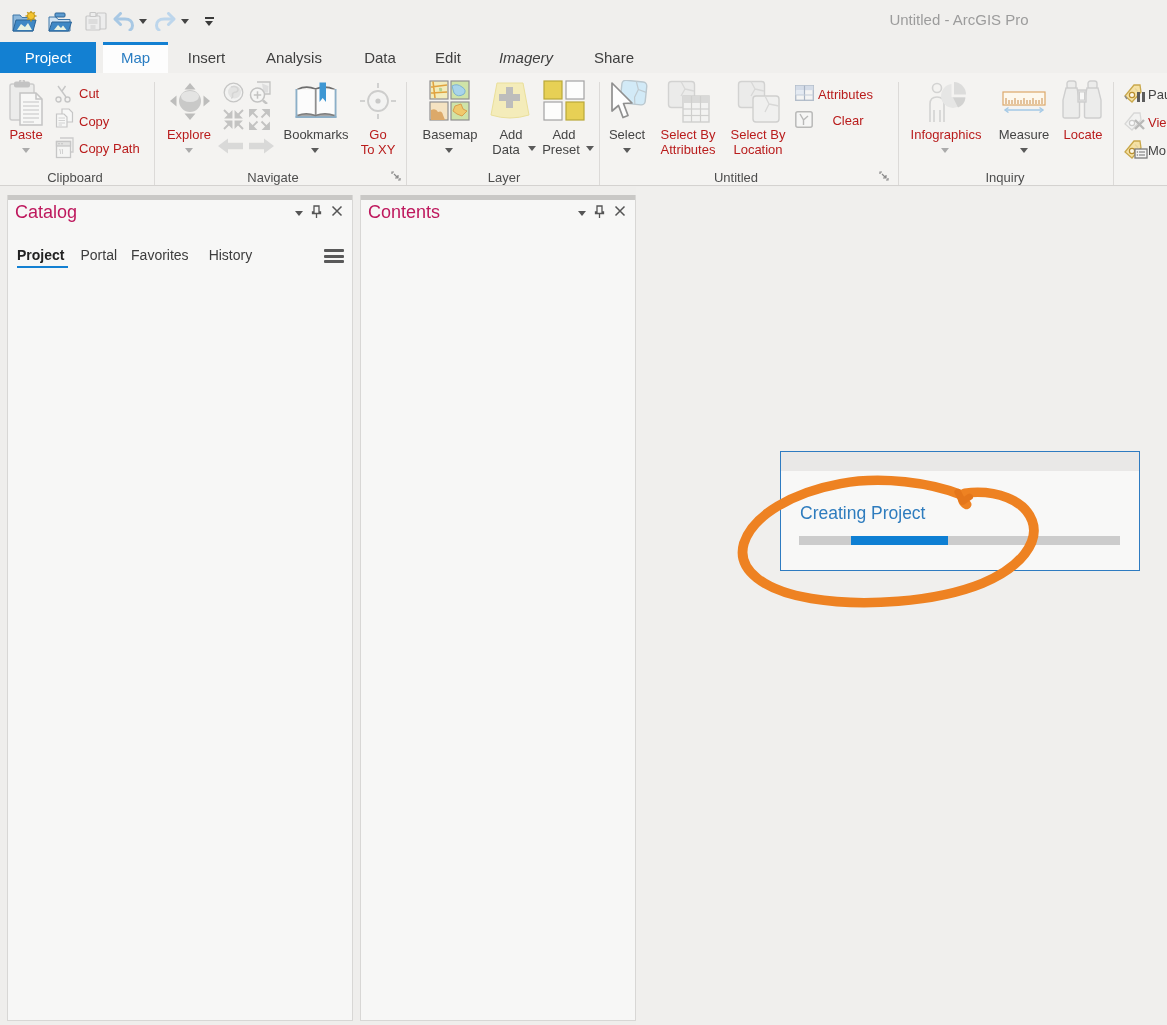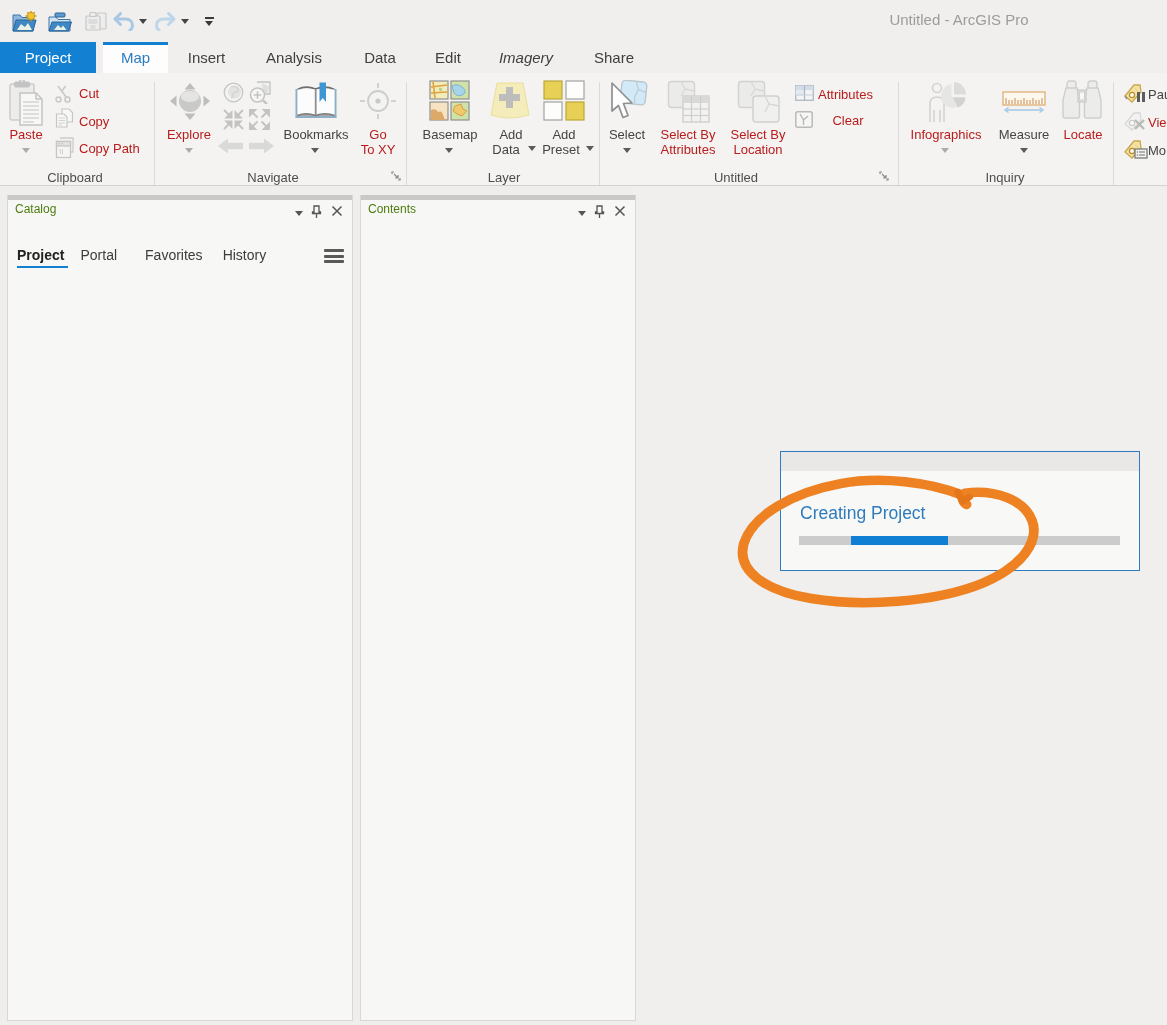--- a/index.html
+++ b/index.html
@@ -18,21 +18,21 @@
   #ribbon{left:0;top:75px;width:1167px;height:110px;background:#f4f3f1;border-bottom:1px solid #d4d2d0;}
   .gdiv{position:absolute;top:7px;height:103px;width:1px;background:#dcdad8;}
   .glabel{position:absolute;top:95px;font-size:13px;color:#4d4d4d;text-align:center;}
   .btxt{position:absolute;font-size:13px;color:#444;text-align:center;}
   .gray{color:#b91c1c;}
   .caret{position:absolute;width:0;height:0;border-left:4px solid transparent;border-right:4px solid transparent;border-top:5px solid #5a5a5a;}
   .caret.gray2{border-top-color:#ababab;}
   
   .pane{position:absolute;background:#f7f7f6;border:1px solid #d8d7d5;border-top:none;}
   .panetop{position:absolute;left:0;top:0;width:100%;height:5px;background:#c9c8c6;}
-  .ptitle{position:absolute;left:7px;top:7px;font-size:12px;color:#4d7c0f;}
+  .ptitle{position:absolute;left:7px;top:7px;font-size:18px;color:#be185d;}
   
   #dlg{left:780px;top:451px;width:358px;height:118px;background:#f8f8f7;border:1px solid #2e7bc1;}
   #dlgstrip{left:0;top:0;width:100%;height:19px;background:#e9e8e7;}
   #dlgtitle{left:19px;top:51px;font-size:17.5px;color:#2e7cbe;}
   #dlgtrack{left:18px;top:84px;width:321px;height:9px;background:#cccccc;}
   #dlgfill{left:52px;top:0px;width:97px;height:9px;background:#0e7fd3;}
 </style>
 </head>
 <body>
 
@@ -430,21 +430,21 @@
     <div class="panetop"></div>
     <div class="ptitle">Catalog</div>
     <div class="caret" style="left:287px;top:16px;border-top-color:#555;"></div>
     <svg class="abs" style="left:303px;top:10px;" width="11" height="14" viewBox="0 0 11 14">
       <path d="M3 1 L8 1 L8 7 L9.5 7 L9.5 8.5 L1.5 8.5 L1.5 7 L3 7 Z M5.5 8.5 L5.5 13" fill="none" stroke="#555" stroke-width="1.3"></path>
     </svg>
     <svg class="abs" style="left:323px;top:10px;" width="12" height="12" viewBox="0 0 12 12">
       <path d="M1.5 1.5 L10.5 10.5 M10.5 1.5 L1.5 10.5" stroke="#555" stroke-width="1.5"></path>
     </svg>
     <div class="abs" style="left:9px;top:52px;font-size:14px;color:#3c3c3c;">
-      <span style="font-weight:bold;color:#222;">Project</span><span style="margin-left:16px;">Portal</span><span style="margin-left:28px;">Favorites</span><span style="margin-left:20px;">History</span>
+      <span style="font-weight:bold;color:#222;">Project</span><span style="margin-left:16px;">Portal</span><span style="margin-left:14px;">Favorites</span><span style="margin-left:20px;">History</span>
     </div>
     <div class="abs" style="left:9px;top:71px;width:51px;height:2px;background:#1380d2;"></div>
     <div class="abs" style="left:316px;top:54px;width:20px;">
       <div style="height:3px;background:#595959;margin-bottom:2.5px;border-radius:1px;"></div>
       <div style="height:3px;background:#595959;margin-bottom:2.5px;border-radius:1px;"></div>
       <div style="height:3px;background:#595959;border-radius:1px;"></div>
     </div>
   </div>
 
   <div class="pane" style="left:360px;top:195px;width:274px;height:825px;">

